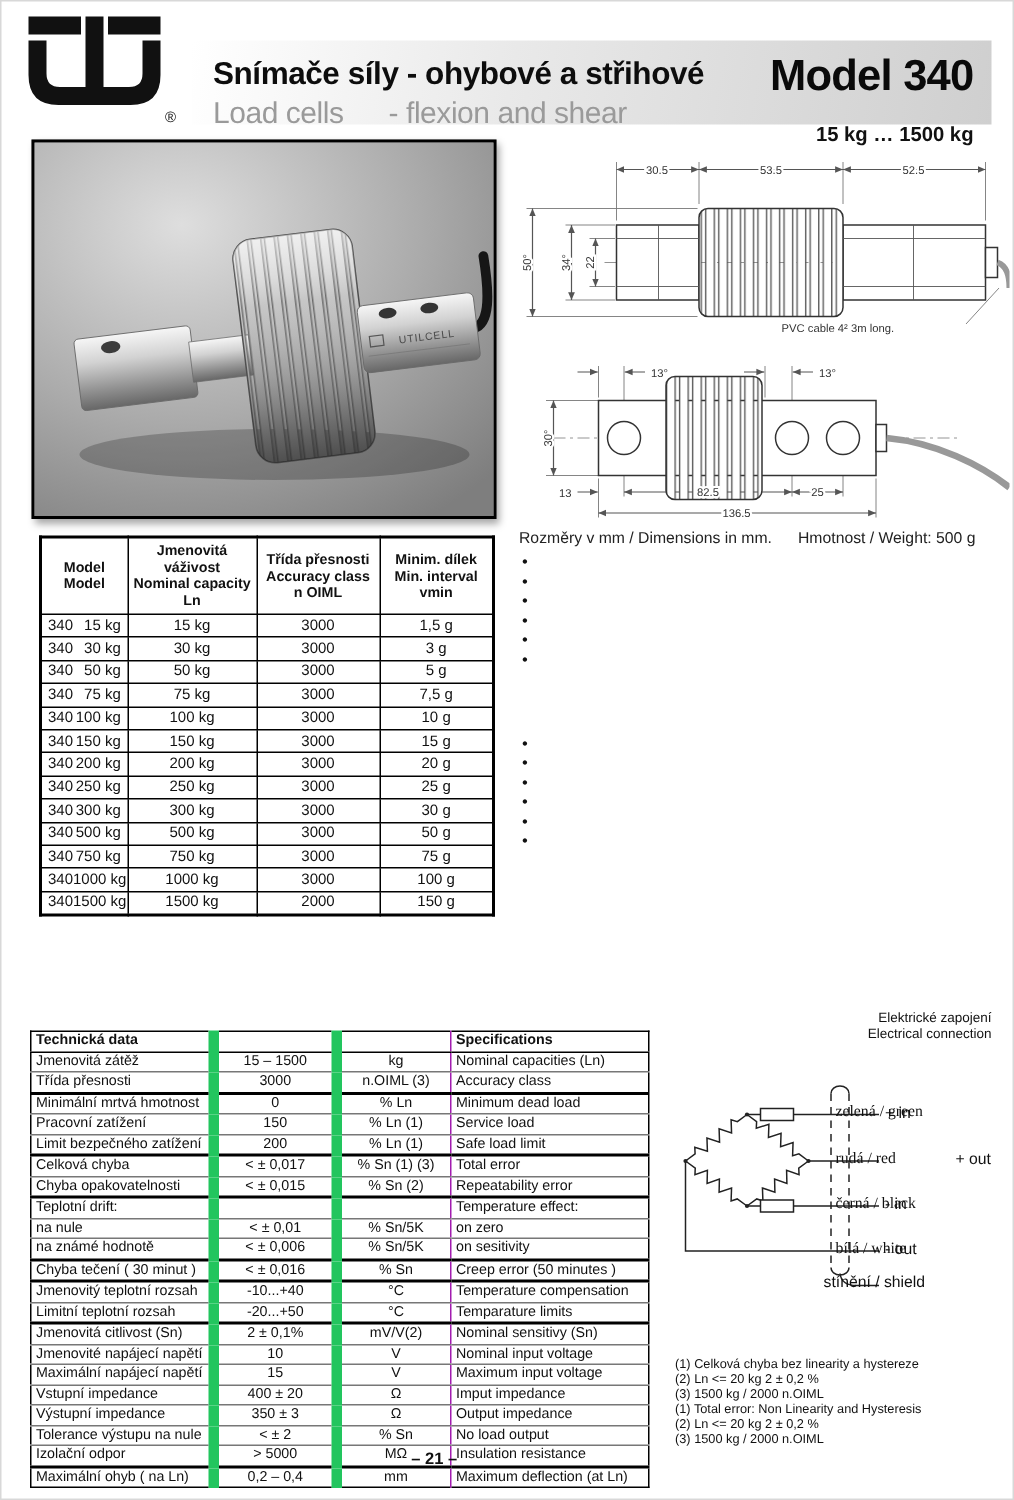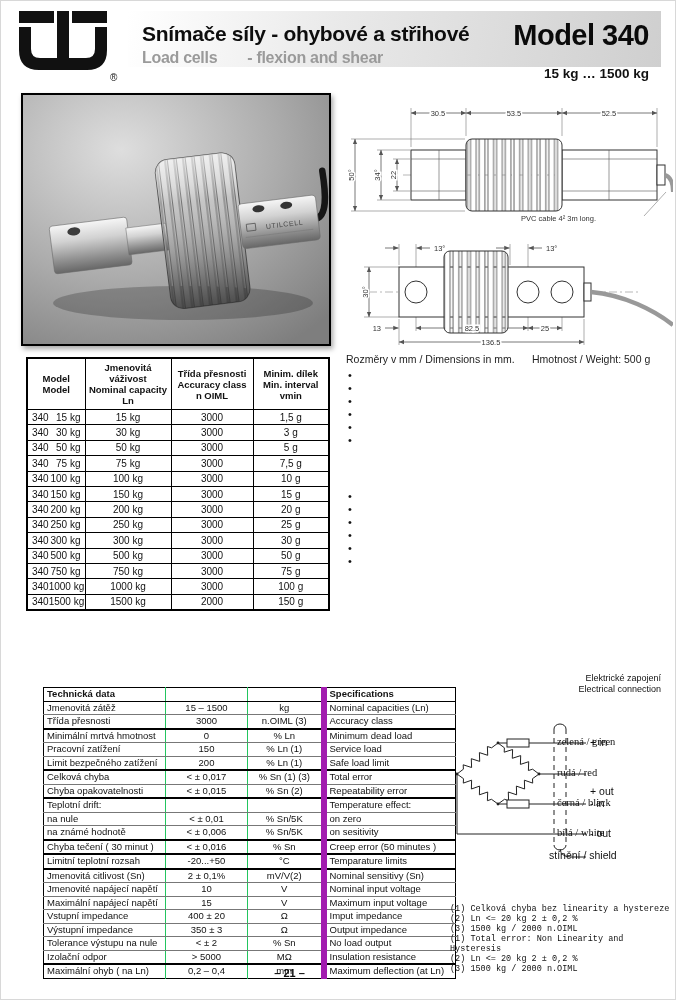--- a/index.html
+++ b/index.html
@@ -1,25 +1,25 @@
 <!DOCTYPE html>
 <html><head>
 <meta charset="utf-8">
 <style>
   html,body{margin:0;padding:0;background:#fff;}
   .page{position:relative;width:676px;height:1000px;background:#fff;overflow:hidden;
         font-family:"Liberation Sans",sans-serif;color:#111;border:1px solid #d8d8d8;box-sizing:border-box;}
 
   
   .logo{position:absolute;left:12px;top:6px;width:106px;height:82px;}
-  .header-bar{position:absolute;left:127px;top:10px;width:533px;height:56px;
+  .header-bar{position:absolute;left:127px;top:26px;width:533px;height:56px;
               background:linear-gradient(100deg,#ffffff 0%,#e9e9e9 40%,#cfcfcf 100%);}
   .hb-left{position:absolute;left:14px;top:11px;}
   .title-cs{font-size:21px;font-weight:bold;letter-spacing:-0.3px;color:#0d0d0d;white-space:nowrap;}
-  .title-en{font-size:16px;font-weight:bold;letter-spacing:-0.3px;color:#9a9a9a;margin-top:3px;display:flex;}
+  .title-en{font-size:20px;font-weight:normal;letter-spacing:-0.3px;color:#9a9a9a;margin-top:3px;display:flex;}
   .title-en .gap{width:30px;}
   .hb-right{position:absolute;right:12px;top:8px;text-align:right;}
   .model-name{font-size:29px;font-weight:bold;letter-spacing:-0.5px;color:#0a0a0a;margin-left:40px;}
   .model-range{font-size:13.5px;font-weight:bold;margin-top:14px;}
 
   
   .photo{position:absolute;left:20px;top:92px;width:310px;height:253px;border:2px solid #000;
          box-sizing:border-box;box-shadow:2px 3px 5px rgba(0,0,0,.35);background:#a9a9a9;}
   .photo svg{display:block;width:100%;height:100%;}
 
@@ -39,37 +39,37 @@
   .mrow span{white-space:nowrap;}
 
   
   .features{position:absolute;width:332px;font-size:11px;line-height:13px;color:#111;}
   .features-cs{left:342px;top:368px;}
   .features-en{left:342px;top:489px;}
   .feat{display:flex;margin-bottom:0;}
   .feat .bullet{width:14px;flex:0 0 14px;text-align:center;}
 
   
-  .tech-table{position:absolute;left:42px;top:686px;width:412px;border-collapse:collapse;table-layout:fixed;border:1.5px solid #000;}
+  .tech-table{position:absolute;left:19px;top:686px;width:412px;border-collapse:collapse;table-layout:fixed;border:1.5px solid #000;}
   .tech-table td{font-size:9.5px;line-height:10.5px;padding:1px 3px;border-bottom:1px solid #777;white-space:nowrap;overflow:hidden;}
-  .tech-table td.v,.tech-table td.u{text-align:center;border-left:1px solid #22c55e;}
-  .tech-table td.en{border-left:6px solid #a21caf;}
+  .tech-table td.v,.tech-table td.u{text-align:center;border-left:7px solid #22c55e;}
+  .tech-table td.en{border-left:1px solid #a21caf;}
   .tech-table tr.thick td{border-bottom:2px solid #000;}
   .tech-table tr.hdr td{font-weight:bold;border-bottom:1.5px solid #000;}
   .tech-table tr:last-child td{border-bottom:none;}
 
   
   .elec-title{position:absolute;left:518px;top:672px;width:142px;text-align:right;font-size:9px;line-height:11px;color:#111;}
   .bridge{position:absolute;left:450px;top:712px;width:135px;height:152px;}
   .wire-label{position:absolute;left:589px;font-size:10.5px;color:#111;white-space:nowrap;}
   .wire-color{position:absolute;left:556px;width:106px;font-size:10.5px;color:#111;white-space:nowrap;font-family:Liberation Serif, serif;}
   .shield-label{position:absolute;left:548px;top:848px;font-size:10.5px;}
 
   
-  .footnotes{position:absolute;left:449px;top:903px;font-size:8.5px;line-height:10px;color:#111;font-family:Liberation Mono, monospace;}
+  .footnotes{position:absolute;left:449px;top:903px;font-size:8.5px;line-height:10px;color:#111;}
 
   .page-num{position:absolute;left:0;top:966px;width:577px;text-align:center;font-size:11px;font-weight:bold;}
 
   svg text{font-family:"Liberation Sans",sans-serif;}
   .dimtxt{font-size:7.5px;fill:#333;}
   .halo{paint-order:stroke;stroke:#fff;stroke-width:3px;fill:#333;}
 </style>
 </head>
 <body>
 
@@ -523,20 +523,26 @@
           <td class="v">&lt; ± 0,006</td>
           <td class="u">% Sn/5K</td>
           <td class="en">on sesitivity</td>
         </tr>
         <tr class="thick">
           <td>Chyba tečení ( 30 minut )</td>
           <td class="v">&lt; ± 0,016</td>
           <td class="u">% Sn</td>
           <td class="en">Creep error (50 minutes )</td>
         </tr>
+        <tr>
+          <td>Jmenovitý teplotní rozsah</td>
+          <td class="v">-10...+40</td>
+          <td class="u">°C</td>
+          <td class="en">Temperature compensation</td>
+        </tr>
         <tr class="thick">
           <td>Limitní teplotní rozsah</td>
           <td class="v">-20...+50</td>
           <td class="u">°C</td>
           <td class="en">Temparature limits</td>
         </tr>
         <tr>
           <td>Jmenovitá citlivost (Sn)</td>
           <td class="v">2 ± 0,1%</td>
           <td class="u">mV/V(2)</td>
@@ -605,21 +611,21 @@
         <path d="M103,132 A6,5 0 0 0 115,132"></path>
         <path d="M109,136 Q110,144 120,144 H135"></path>
       </g>
       <circle cx="47" cy="30" r="1.4" fill="#222"></circle>
       <circle cx="88" cy="61" r="1.4" fill="#222"></circle>
       <circle cx="47" cy="91" r="1.4" fill="#222"></circle>
       <circle cx="6" cy="61" r="1.4" fill="#222"></circle>
     </svg>
   <div id="wire-labels">
       <div class="wire-label" style="top: 735px;">+ in</div>
-      <div class="wire-label" style="top: 784px;">+ out</div>
+      <div class="wire-label" style="top: 766px; margin-left: 47px;">+ out</div>
       <div class="wire-label" style="top: 796px;">- in</div>
       <div class="wire-label" style="top: 826px;">- out</div>
     </div>
   <div id="wire-colors">
       <div class="wire-color" style="top: 735px;">zelená / green</div>
       <div class="wire-color" style="top: 766px;">rudá / red</div>
       <div class="wire-color" style="top: 796px;">černá / black</div>
       <div class="wire-color" style="top: 826px;">bílá / white</div>
     </div>
   <div class="shield-label">stínění / shield</div>

